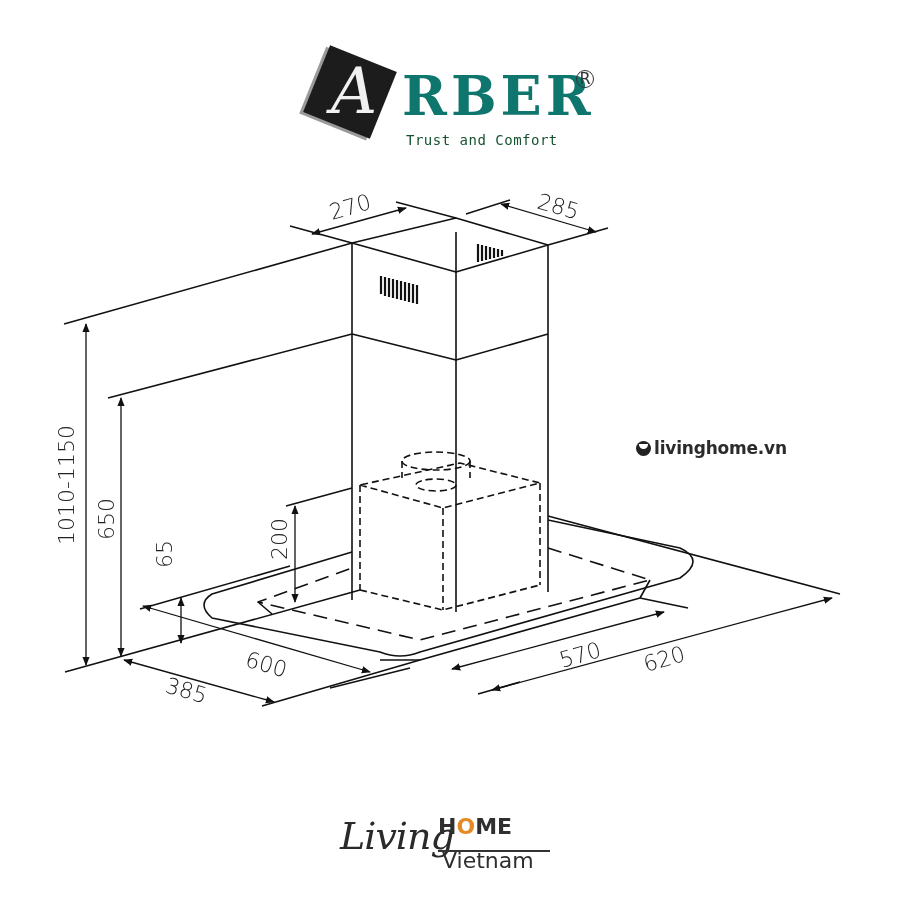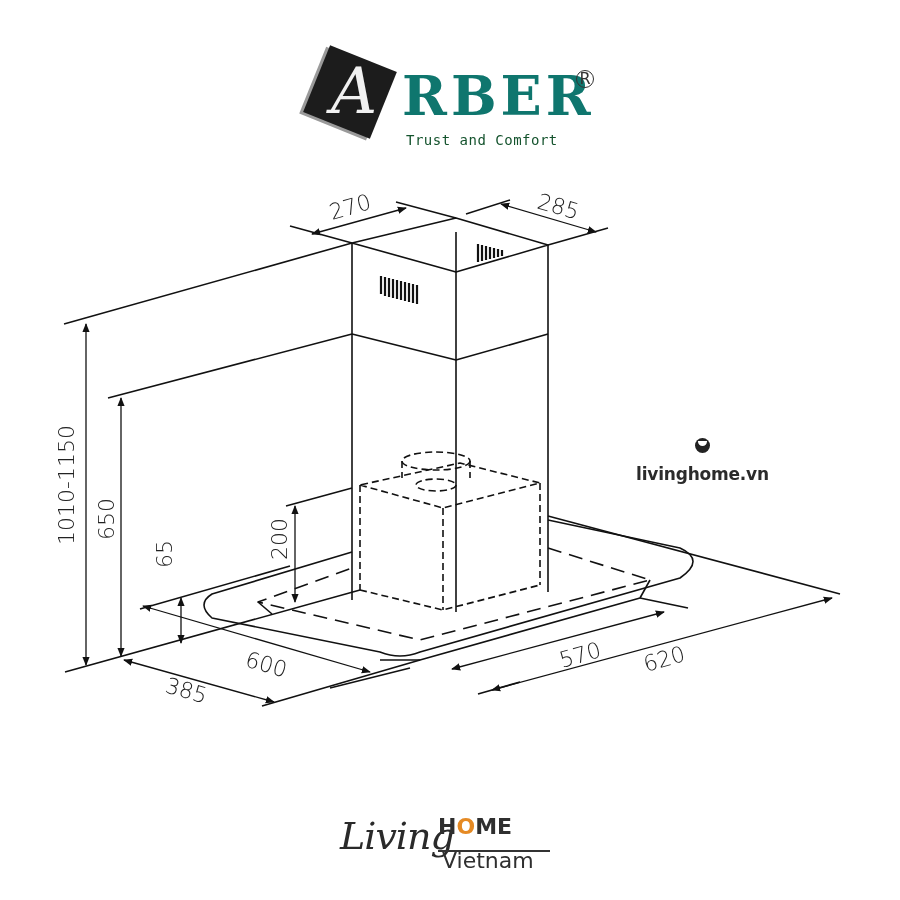--- a/index.html
+++ b/index.html
@@ -6,21 +6,21 @@
   body { width: 900px; height: 900px; position: relative; overflow: hidden; font-family: "Liberation Sans", sans-serif; }
   .abs { position: absolute; }
   #drawing { position: absolute; left: 0; top: 0; width: 900px; height: 900px; }
   .dim-text { font-family: "DejaVu Sans", sans-serif; font-size: 22px; fill: #222; font-weight: 300; }
   .brand-logo { left: 292px; top: 44px; width: 320px; height: 120px; }
   .brand-name { position: absolute; left: 110px; top: 20px; font-family: "DejaVu Serif", serif; font-weight: bold; font-size: 54px; color: #0f766e; letter-spacing: 4px; }
   .brand-reg { position: absolute; left: 284px; top: 26px; font-size: 16px; color: #333; border: 1.5px solid #333; border-radius: 50%; width: 16px; height: 16px; line-height: 16px; text-align: center; font-family: "DejaVu Sans", sans-serif; }
   .brand-tag { position: absolute; left: 114px; top: 88px; font-family: "DejaVu Sans Mono", monospace; font-size: 14px; color: #14532d; letter-spacing: 0.5px; }
   .brand-mark { position: absolute; left: 22px; top: 12px; width: 72px; height: 72px; background: #1c1c1c; transform: rotate(22deg); box-shadow: -3px 3px 0 #9a9a9a; }
   .brand-mark-letter { position: absolute; left: 22px; top: 10px; width: 80px; text-align: center; font-family: "DejaVu Serif", serif; font-style: italic; font-size: 64px; color: #f1f1f1; transform: rotate(0deg); }
-  .watermark { left: 636px; top: 438px; display: flex; align-items: center; gap: 11px; flex-direction: column; }
+  .watermark { left: 636px; top: 438px; display: flex; align-items: center; gap: 3px; }
   .wm-icon { width: 15px; height: 15px; border-radius: 50%; background: #222; position: relative; overflow: hidden; }
   .wm-icon::after { content: ""; position: absolute; left: 3px; top: 3px; width: 9px; height: 5px; background: #fff; border-radius: 0 0 6px 6px; }
   .wm-text { font-family: "DejaVu Sans", sans-serif; font-weight: bold; font-size: 17px; color: #2b2b2b; letter-spacing: -0.2px; }
   .footer-logo { left: 338px; top: 758px; width: 220px; height: 90px; margin-top: 48px; }
   .living { position: absolute; left: 2px; top: 8px; font-family: "DejaVu Serif", serif; font-style: italic; font-size: 38px; color: #2a2a2a; letter-spacing: -1px; }
   .home { position: absolute; left: 100px; top: 8px; font-family: "DejaVu Sans", sans-serif; font-weight: bold; font-size: 22px; color: #2f2f2f; letter-spacing: 0px; }
   .home .o { color: #e58a24; }
   .vietnam { position: absolute; left: 104px; top: 42px; font-family: "DejaVu Sans", sans-serif; font-size: 22px; color: #2f2f2f; text-align: center; }
   .footer-rule { position: absolute; left: 100px; top: 44px; width: 112px; height: 1.5px; background: #333; }
 </style>

